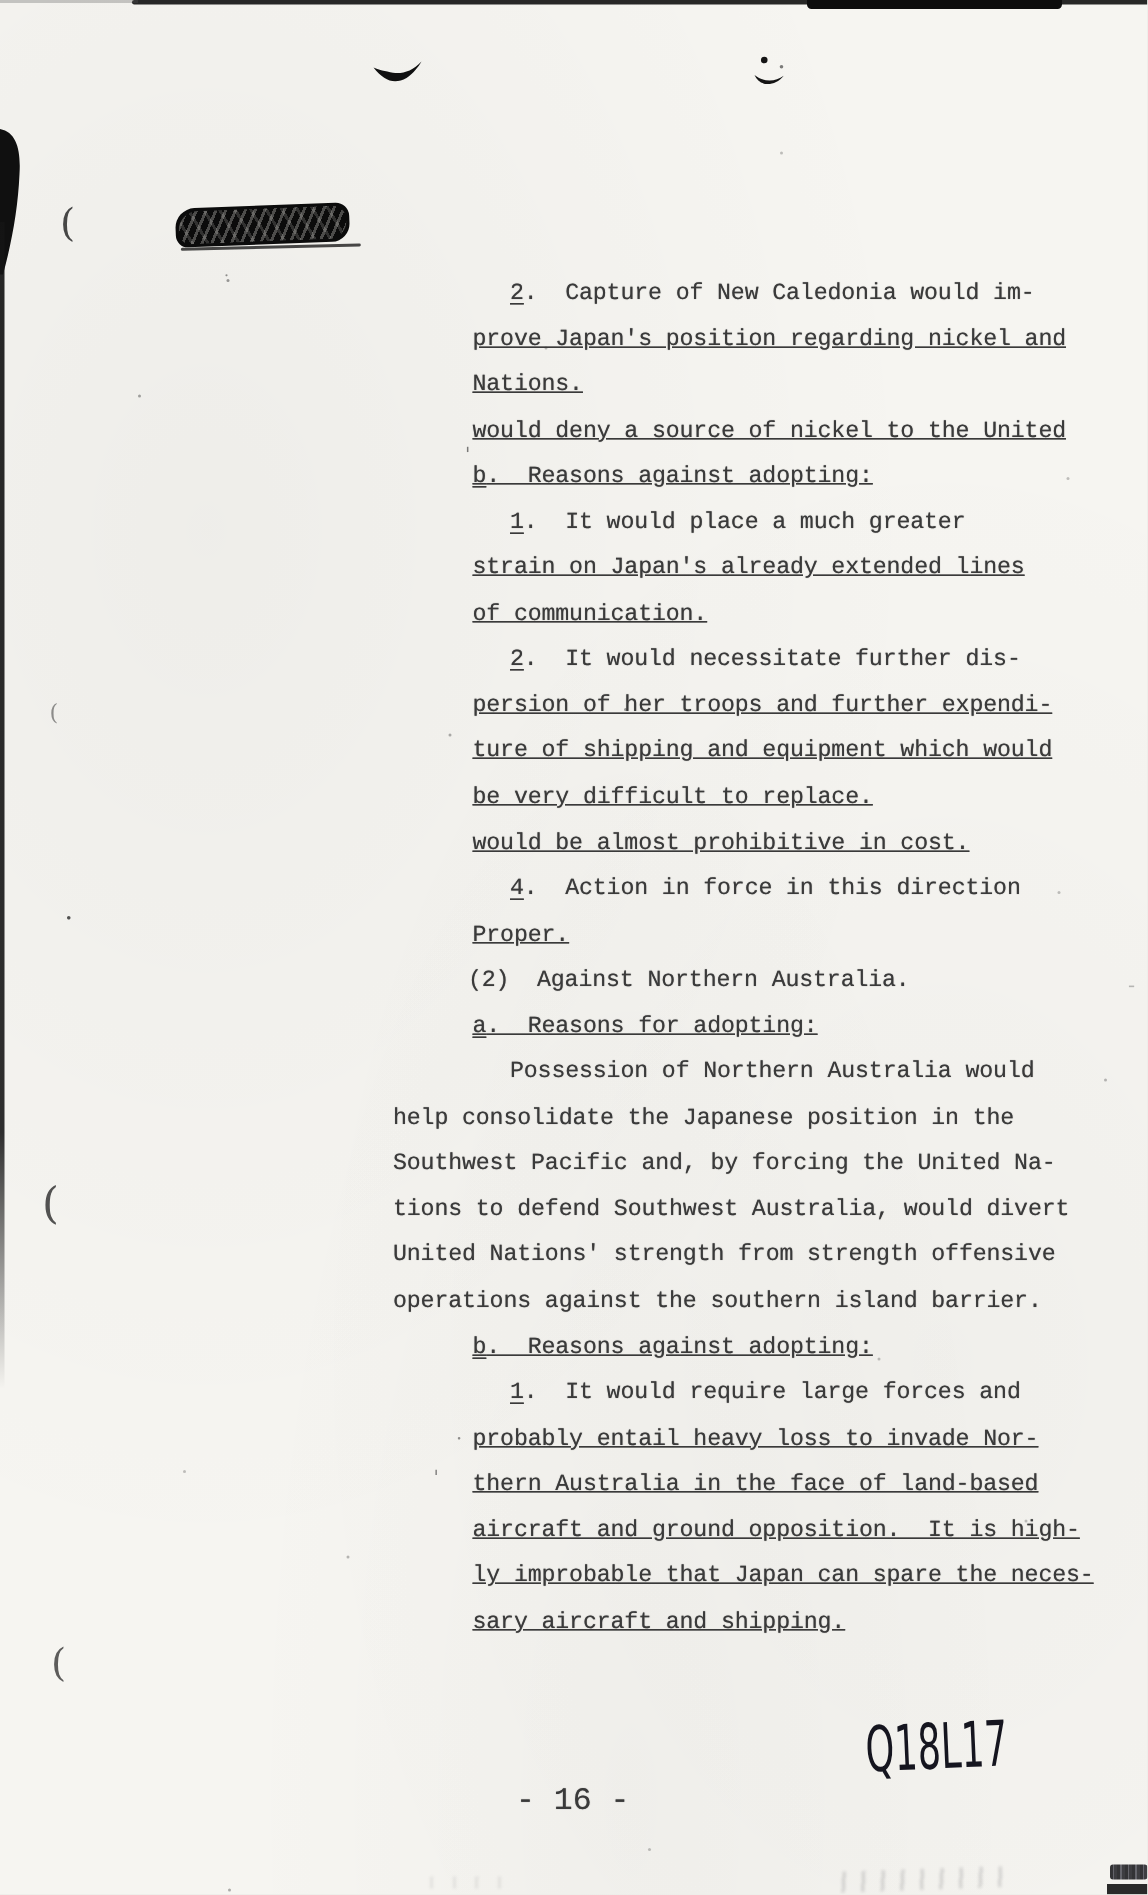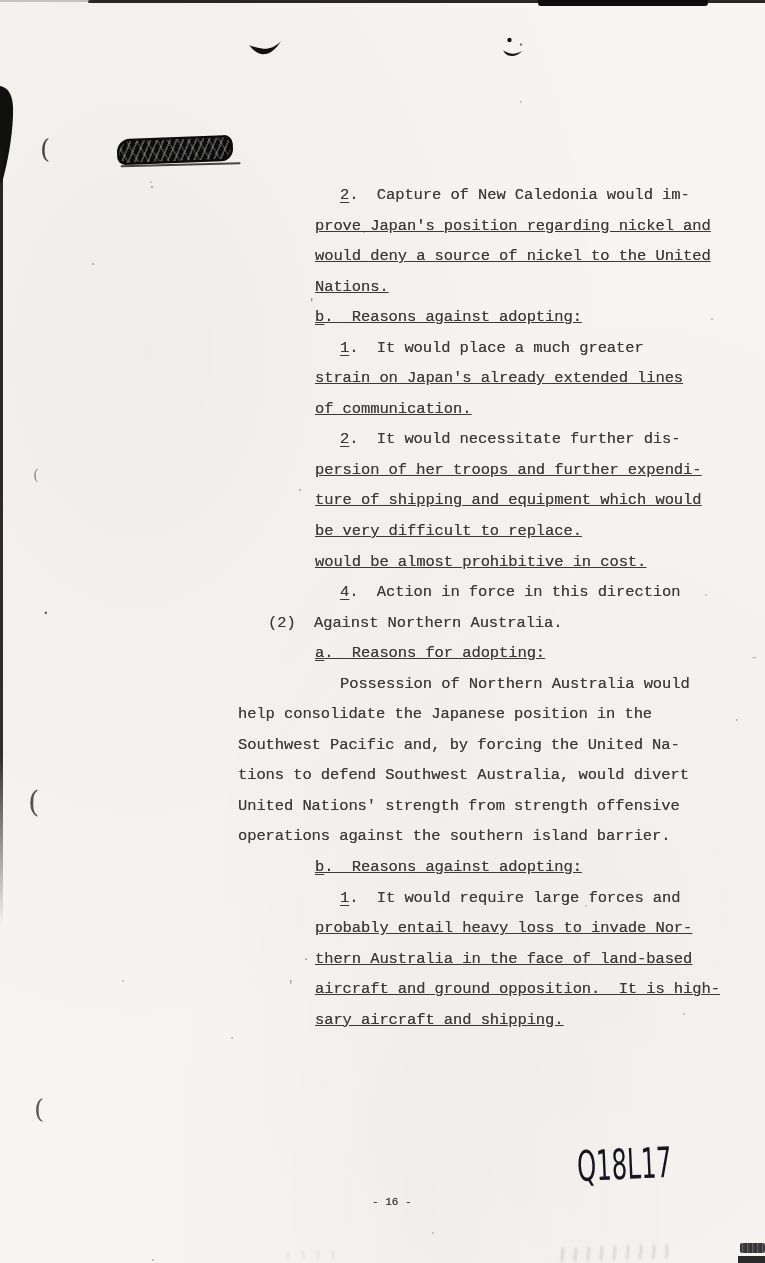--- a/index.html
+++ b/index.html
@@ -51,24 +51,24 @@
   }
   
   .text-block{position:absolute;left:0;top:180px;width:638px;}
   .line{
     white-space:pre;height:30.55px;line-height:30.55px;
     font-size:15.5px;color:var(--ink);
     text-shadow:0 0 .6px rgba(58,58,58,.7);
     letter-spacing:-.1px;
   }
   .line .ul{text-decoration:underline;text-decoration-thickness:1px;text-underline-offset:2.5px;}
-  .i0{padding-left:238px;} .i1{padding-left:268px;} .i2{padding-left:315px;text-decoration:underline;} .i3{padding-left:340px;}
+  .i0{padding-left:238px;margin-left:24px;} .i1{padding-left:268px;margin-left:44px;} .i2{padding-left:315px;text-decoration:underline;} .i3{padding-left:340px;}
   .pageno{
-    position:absolute;left:372px;top:1193px;
-    font-size:11px;line-height:18px;color:var(--ink);white-space:pre;
+    position:absolute;left:344px;top:1193px;
+    font-size:21px;line-height:18px;color:var(--ink);white-space:pre;
     text-shadow:0 0 .6px rgba(58,58,58,.7);
   }
   
   .handwriting{
     position:absolute;left:576px;top:1142px;
     font-family:"DejaVu Sans",sans-serif;font-size:42px;font-weight:400;
     color:var(--pen);letter-spacing:0px;
     transform:rotate(-2.5deg) scaleX(.58);transform-origin:left top;
     white-space:nowrap;
   }
@@ -115,45 +115,47 @@
     <circle cx="9.5" cy="6" r="2.2" fill="#151515"></circle>
     <circle cx="21" cy="10.5" r="1.2" fill="#151515" opacity=".55"></circle>
     <path d="M3 16 C6 23.5 16 24.5 22.5 16.5 C16.5 21 8.5 20.5 3 16 Z" fill="#141414"></path>
   </svg>
 
   <div class="stamp"></div>
 
   <div class="text-block" id="text-block">
       <div class="line i3"><span class="ul">2</span>.  Capture of New Caledonia would im-</div>
       <div class="line i2">prove Japan's position regarding nickel and</div>
+      <div class="line i2">Nations.</div>
       <div class="line i2">would deny a source of nickel to the United</div>
-      <div class="line i2">Nations.</div>
       <div class="line i2"><span class="ul">b</span>.  Reasons against adopting:</div>
       <div class="line i3"><span class="ul">1</span>.  It would place a much greater</div>
       <div class="line i2">strain on Japan's already extended lines</div>
       <div class="line i2">of communication.</div>
       <div class="line i3"><span class="ul">2</span>.  It would necessitate further dis-</div>
       <div class="line i2">persion of her troops and further expendi-</div>
       <div class="line i2">ture of shipping and equipment which would</div>
       <div class="line i2">be very difficult to replace.</div>
       <div class="line i2">would be almost prohibitive in cost.</div>
       <div class="line i3"><span class="ul">4</span>.  Action in force in this direction</div>
+      <div class="line i2">Proper.</div>
       <div class="line i1">(2)  Against Northern Australia.</div>
       <div class="line i2"><span class="ul">a</span>.  Reasons for adopting:</div>
       <div class="line i3">Possession of Northern Australia would</div>
       <div class="line i0">help consolidate the Japanese position in the</div>
       <div class="line i0">Southwest Pacific and, by forcing the United Na-</div>
       <div class="line i0">tions to defend Southwest Australia, would divert</div>
       <div class="line i0">United Nations' strength from strength offensive</div>
       <div class="line i0">operations against the southern island barrier.</div>
       <div class="line i2"><span class="ul">b</span>.  Reasons against adopting:</div>
       <div class="line i3"><span class="ul">1</span>.  It would require large forces and</div>
       <div class="line i2">probably entail heavy loss to invade Nor-</div>
       <div class="line i2">thern Australia in the face of land-based</div>
       <div class="line i2">aircraft and ground opposition.  It is high-</div>
+      <div class="line i2">ly improbable that Japan can spare the neces-</div>
       <div class="line i2">sary aircraft and shipping.</div>
     </div>
 
   <div class="pageno">- 16 -</div>
 
   <div class="handwriting">Q18L17</div>
 
   <div class="br-smudge"></div>
   <div class="br-strip"></div>
   <div class="faint-scribble"></div>

